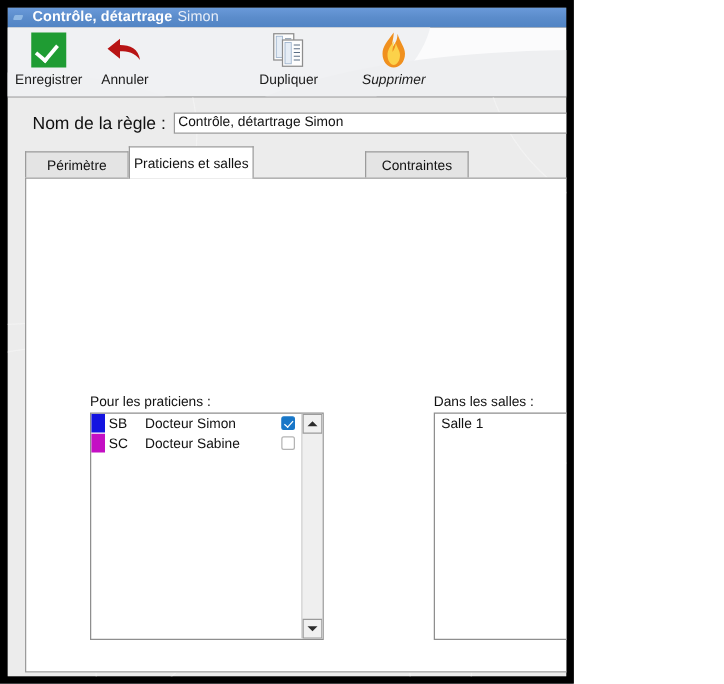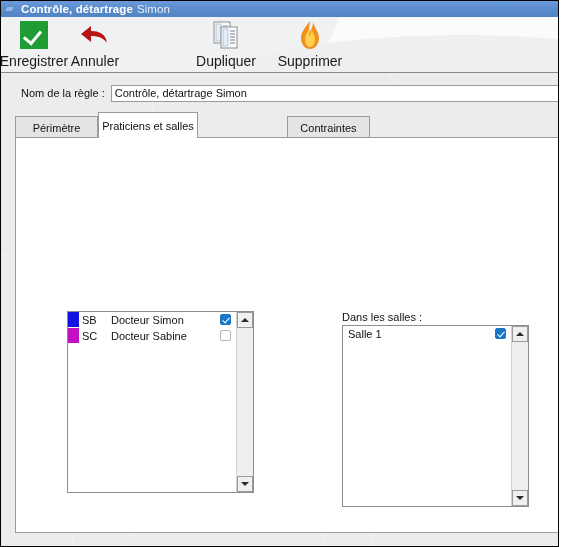--- a/index.html
+++ b/index.html
@@ -12,25 +12,25 @@
     overflow: hidden;
     font-family: "Liberation Sans", sans-serif;
     font-size: 11px;
     color: #000;
     background: #ffffff;
   }
 
   
   #window {
     position: relative;
-    width: 559px;
+    width: 459px;
     height: 547px;
     box-sizing: border-box;
     background: #404040;
-    border: 1px solid #000000;
+    border: 6px solid #000000;
     overflow: hidden;
   }
 
   
   #titlebar {
     position: absolute;
     left: 0; top: 0;
     width: 579px;
     height: 16px;
     background: linear-gradient(to bottom, #6a9ada 0%, #5b8ccb 50%, #5184c4 100%);
@@ -116,21 +116,21 @@
     width: 86px;
     cursor: default;
   }
   .tb-icon {
     height: 32px;
     display: flex;
     align-items: center;
     justify-content: center;
   }
   .tb-label {
-    font-size: 14px;
+    font-size: 11px;
     color: #1a1a1a;
     margin-top: 2px;
     white-space: nowrap;
   }
 
   
   .icon-save {
     width: 28px; height: 28px;
     background: #1f9c33;
     position: relative;
@@ -180,21 +180,21 @@
   #namerow {
     position: absolute;
     left: 0; top: 11px;
     width: 579px;
     height: 18px;
     display: flex;
     align-items: center;
   }
   #name-label {
     margin-left: 20px;
-    font-size: 11px;
+    font-size: 14px;
     color: #111;
     white-space: nowrap;
   }
   #name-input {
     margin-left: 6px;
     width: 465px;
     height: 17px;
     box-sizing: border-box;
     border: 1px solid #9a9a9a;
     background: #ffffff;
@@ -410,21 +410,21 @@
               <line x1="19" y1="14" x2="24" y2="14"></line>
               <line x1="19" y1="17" x2="24" y2="17"></line>
               <line x1="19" y1="20" x2="24" y2="20"></line>
               <line x1="19" y1="23" x2="24" y2="23"></line>
             </g>
           </svg>
         </div>
         <div class="tb-label">Dupliquer</div>
       </div>
 
-      <div class="tb-btn" style="left:266px;">
+      <div class="tb-btn" style="left:266px;font-style:italic;">
         <div class="tb-icon">
           <svg class="icon-del" viewBox="0 0 28 30">
             <path d="M14 1 C9 8 5 12 5 18 C5 24.5 9.2 29 14 29 C18.8 29 23 24.5 23 18 C23 12.5 19 9 17 2 C17 8 14.5 10 13 13 C12 10 14 6 14 1 Z" fill="#f0901e"></path>
             <path d="M14 8 C11 12.5 9 15 9 19 C9 23.5 11.5 27 14 27 C16.5 27 19 23.5 19 19 C19 15.5 16.5 13 15.5 9 C15.5 13.5 14 14.5 13.2 16.5 C12.6 14.5 14 11 14 8 Z" fill="#fcd24a"></path>
           </svg>
         </div>
         <div class="tb-label">Supprimer</div>
       </div>
     </div>
   </div>
@@ -449,20 +449,21 @@
           <span>Périmètre</span>
         </div>
       <div class="tab inactive" style="left:272px; width:83px;text-align:right;">
           <span>Contraintes</span>
         </div>
     </div>
 
     <div id="tabpanel">
 
       <div class="list-group" style="left:51px; top:173px; width:187px;">
+        <div class="list-caption">Pour les praticiens :</div>
         <div class="listbox" style="width:187px; height:182px;">
           <div class="list-items">
 
             <div class="list-row">
               <span class="swatch" style="background:#1414e0"></span>
               <span class="row-code">SB</span>
               <span class="row-name">Docteur Simon</span>
               <span class="row-check">
                   <span class="cb checked"></span>
                 </span>

